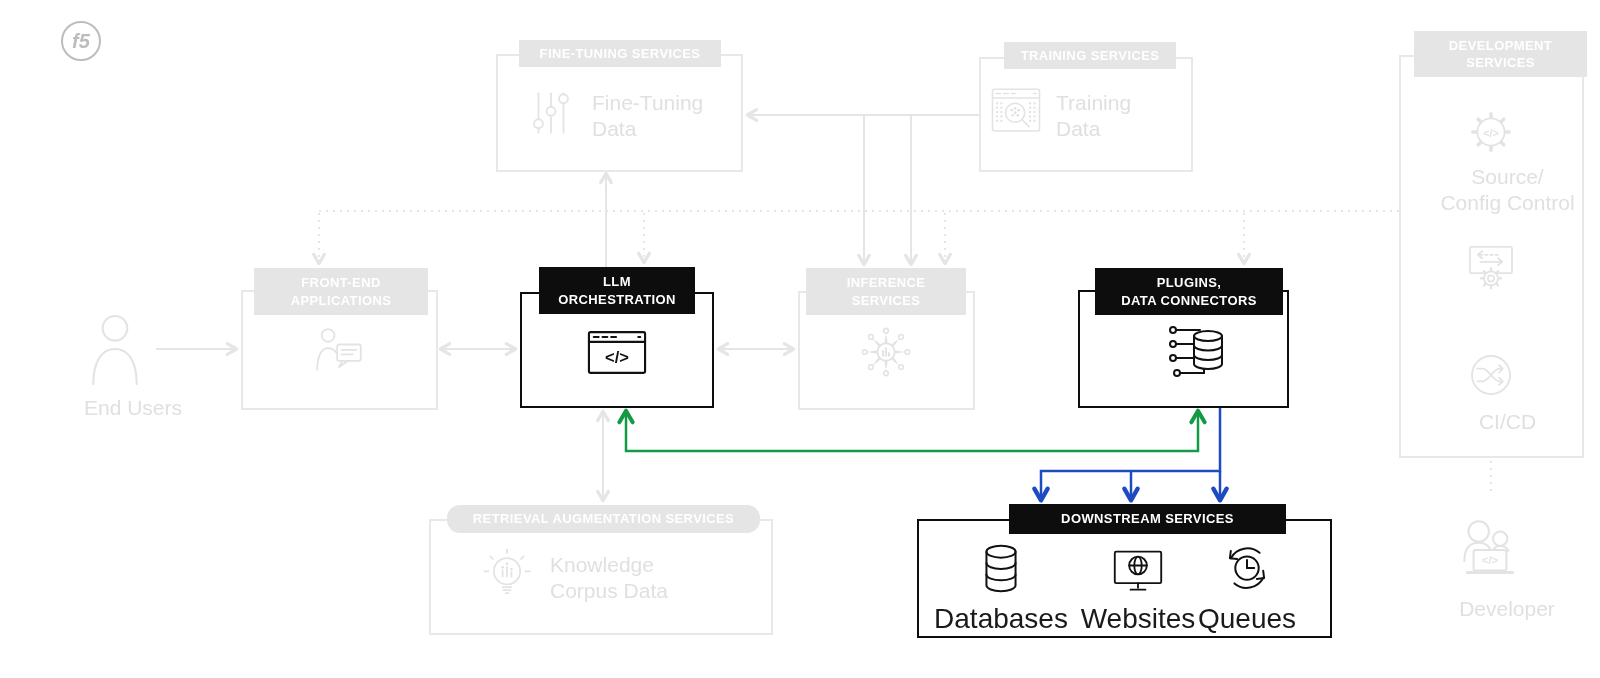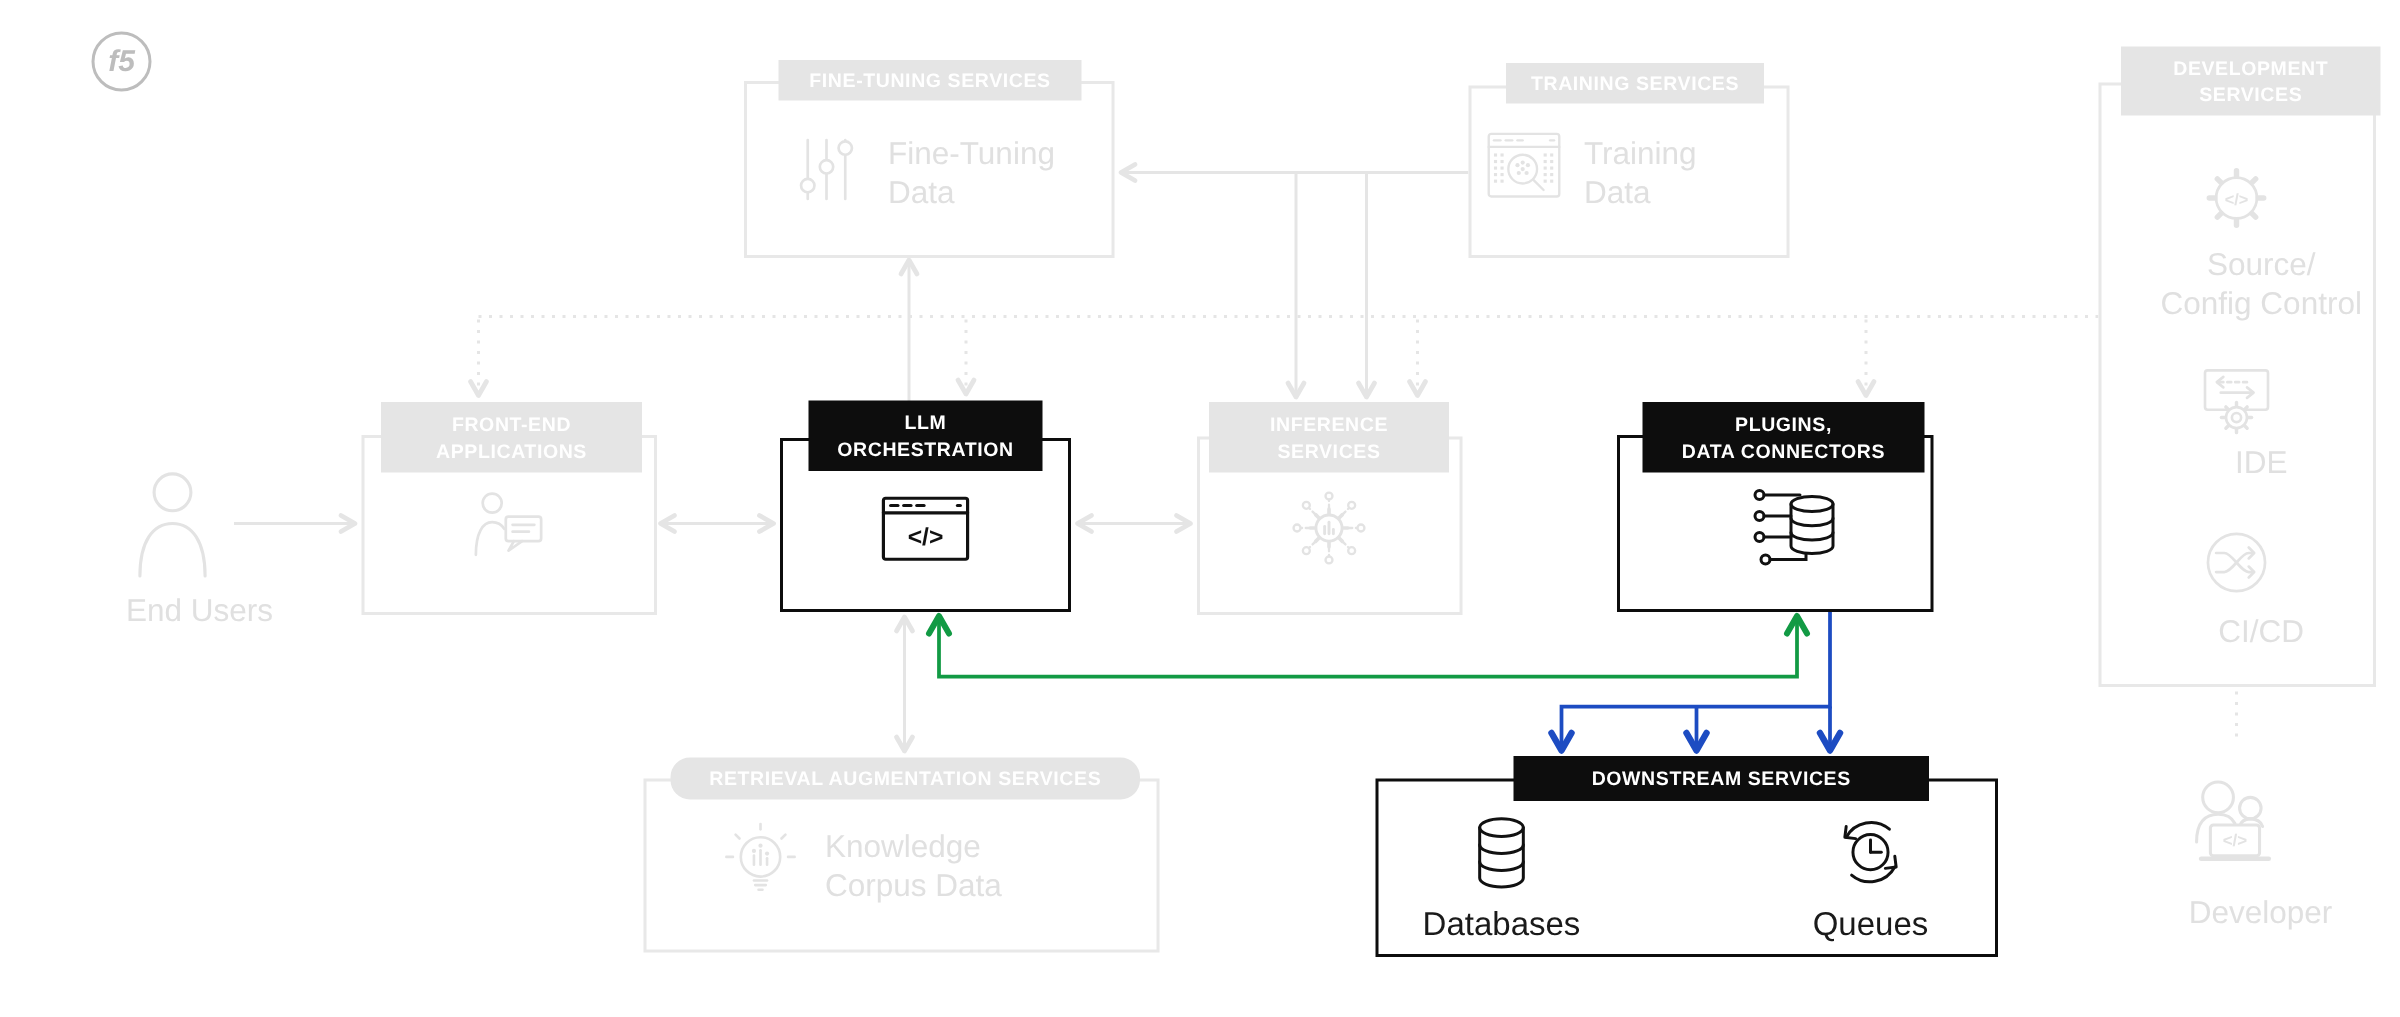--- a/index.html
+++ b/index.html
@@ -14,21 +14,21 @@
   .hdr.faded{background:#e5e5e5;}
   .hdr.active{background:#0d0d0d;}
   .abs{position:absolute;}
   .icon{color:#e3e3e3;z-index:2;}
   .icon.active{color:#111;}
   .fadedlabel{font-size:21px;line-height:1.22;color:#e0e0e0;z-index:2;}
   .prelines{white-space:pre-line;}
   .center{text-align:center;padding-left:16px;}
   .dsitem{position:absolute;z-index:2;display:flex;flex-direction:column;align-items:center;}
   .dsitem .iconwrap{height:56px;display:flex;align-items:flex-end;justify-content:center;color:#111;}
-  .dslabel{margin-top:7px;font-size:22px;color:#1a1a1a;font-weight:500;}
+  .dslabel{margin-top:7px;font-size:28px;color:#1a1a1a;font-weight:500;}
   .logo{position:absolute;left:25px;top:21px;width:40px;height:40px;border:2.5px solid #bdbdbd;
         border-radius:50%;color:#bdbdbd;display:flex;align-items:center;justify-content:center;
         font-weight:800;font-size:20px;font-style:italic;box-sizing:border-box;z-index:2;}
   svg{display:block;}
 </style>
 </head>
 <body>
 
 <div id="canvas">
 
@@ -268,21 +268,20 @@
           <line x1="32" y1="48.5" x2="32" y2="51.5"></line>
         <line x1="23.5" y1="40" x2="20.5" y2="40"></line>
           <line x1="32" y1="31.5" x2="32" y2="28.5"></line>
         <line x1="38" y1="46" x2="40.1" y2="48.1"></line>
           <line x1="26" y1="46" x2="23.9" y2="48.1"></line>
         <line x1="26" y1="34" x2="23.9" y2="31.9"></line>
           <line x1="38" y1="34" x2="40.1" y2="31.9"></line>
       </g>
     </svg>
   </div>
-  <div class="abs fadedlabel center" style="left:1363px;top:296px;width:185px;">IDE</div>
   <div class="abs icon" style="left:1426px;top:346px;">
     <svg width="58" height="58" viewBox="0 0 64 64" stroke="currentColor" fill="none" stroke-width="2" stroke-linecap="round" stroke-linejoin="round">
       <circle cx="32" cy="32" r="21"></circle>
       <path d="M17,25 H23 C29,25 35,39 41,39 H44"></path>
       <path d="M17,39 H23 C29,39 35,25 41,25 H44"></path>
       <path d="M41,21 L45,25 L41,29"></path>
       <path d="M41,35 L45,39 L41,43"></path>
     </svg>
   </div>
   <div class="abs fadedlabel center" style="left:1363px;top:409px;width:185px;">CI/CD</div>
@@ -333,20 +332,33 @@
       <svg width="40" height="54" viewBox="0 0 44 56" stroke="currentColor" fill="none" stroke-width="2.2" stroke-linecap="round">
         <ellipse cx="22" cy="9" rx="16" ry="6.5"></ellipse>
         <path d="M6,9 V46 A16,6.5 0 0 0 38,46 V9"></path>
         <path d="M6,21.5 A16,6.5 0 0 0 38,21.5"></path>
         <path d="M6,34 A16,6.5 0 0 0 38,34"></path>
       </svg>
     </div>
     <div class="dslabel">Databases</div>
   </div>
 
+  <div class="dsitem" style="left:1032px;top:540px;width:140px;">
+    <div class="iconwrap">
+      <svg width="52" height="48" viewBox="0 0 56 50" stroke="currentColor" fill="none" stroke-width="2" stroke-linecap="round">
+        <rect x="3" y="3" width="50" height="34" rx="1.5"></rect>
+        <circle cx="28" cy="18" r="9.5"></circle>
+        <ellipse cx="28" cy="18" rx="4" ry="9.5"></ellipse>
+        <line x1="18.5" y1="18" x2="37.5" y2="18"></line>
+        <line x1="28" y1="37" x2="28" y2="42"></line>
+        <line x1="20" y1="44" x2="36" y2="44"></line>
+      </svg>
+    </div>
+    <div class="dslabel">Websites</div>
+  </div>
 
   <div class="dsitem" style="left:1141px;top:540px;width:140px;">
     <div class="iconwrap">
       <svg width="54" height="54" viewBox="0 0 60 60" stroke="currentColor" fill="none" stroke-width="2.2" stroke-linecap="round" stroke-linejoin="round">
         <circle cx="30" cy="29" r="13"></circle>
         <path d="M30,29 V20"></path>
           <path d="M30,29 H38"></path>
         <path d="M44,12 A21,21 0 0 0 12,18"></path>
         <path d="M12,10 L11,18 L19,19"></path>
         <path d="M16,46 A21,21 0 0 0 48,40"></path>

